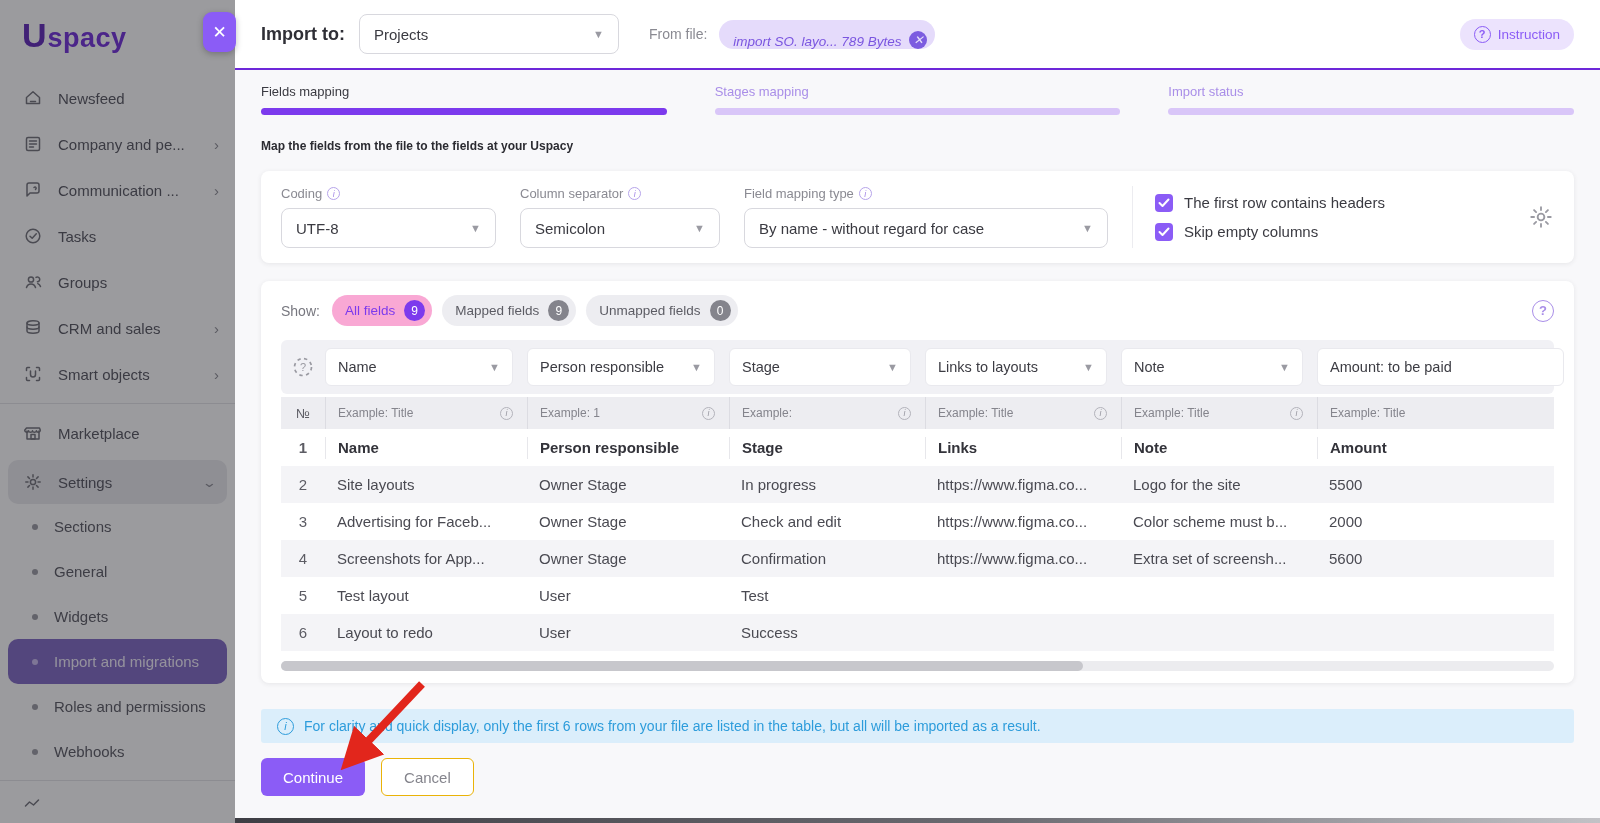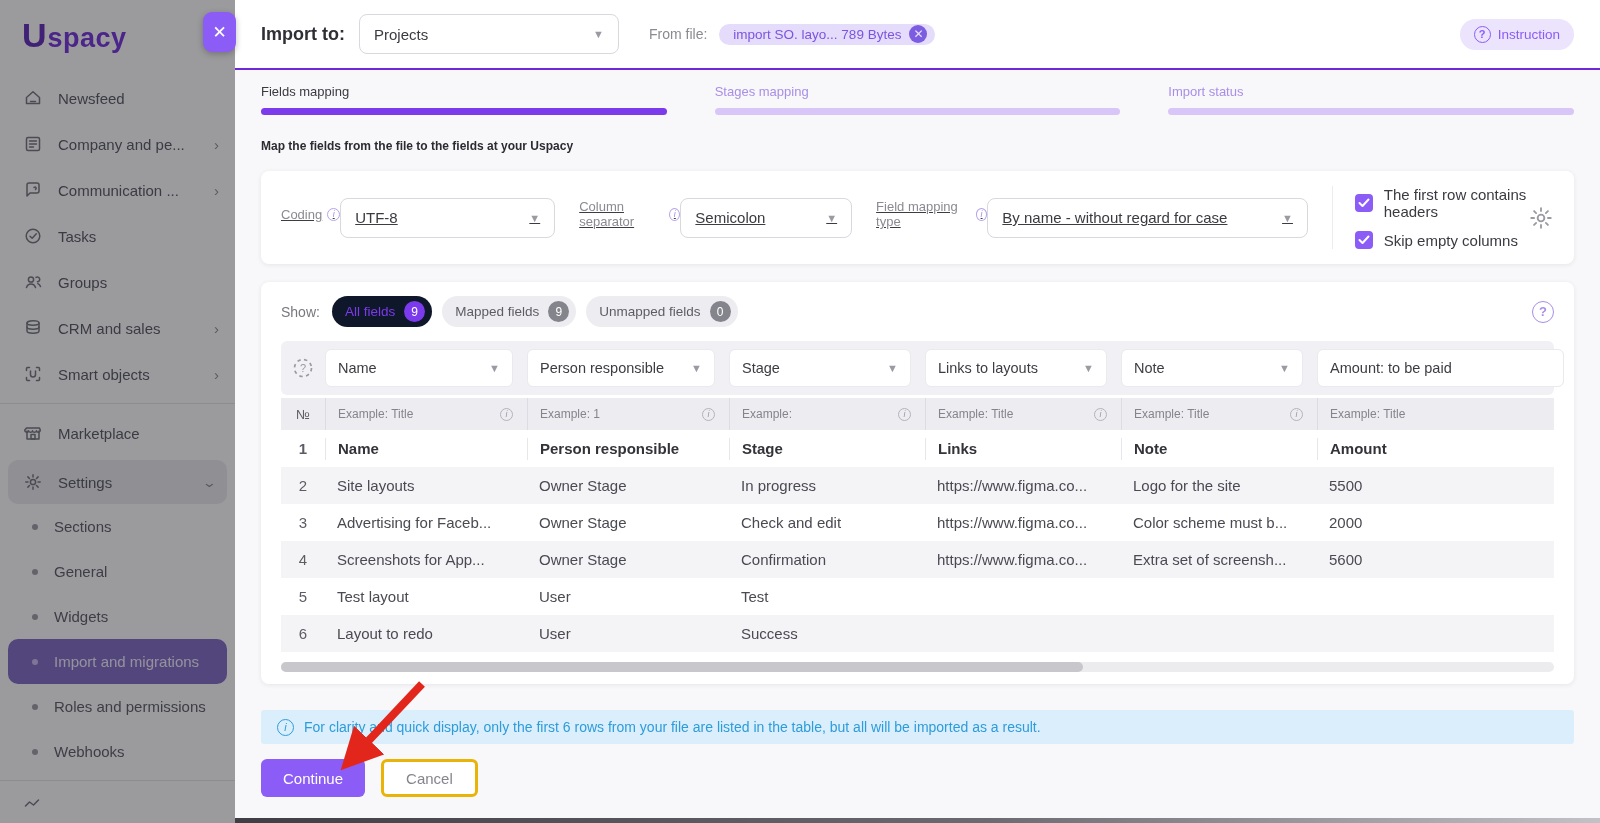--- a/index.html
+++ b/index.html
@@ -30,56 +30,56 @@
   .close-btn { position:absolute; left:203px; top:12px; width:33px; height:40px; background:#8b5cf6; border:none; border-radius:9px; color:#fff; font-size:17px; line-height:1; cursor:pointer; z-index:3; display:flex; align-items:center; justify-content:center; box-shadow:0 2px 6px rgba(0,0,0,.25); }
 
   
   .modal { position:absolute; left:235px; top:0; width:1365px; height:818px; background:#fdfdfe; z-index:1; overflow:hidden; }
   .modal-header { height:70px; display:flex; align-items:center; padding:0 26px; border-bottom:2px solid #6d28d9; background:#fff; }
   .import-to-label { font-size:18px; font-weight:bold; color:#2f2f36; margin-right:14px; }
   .select { border:1px solid #d8d8de; border-radius:8px; height:40px; display:flex; align-items:center; padding:0 14px; font-size:15px; color:#3a3a41; background:#fff; cursor:pointer; }
   .select .caret { margin-left:auto; color:#9a9aa2; font-size:11px; padding-left:10px; }
   .projects-select { width:260px; }
   .from-file-label { margin-left:30px; font-size:14px; color:#8a8a92; }
-  .file-chip { margin-left:12px; background:#e5dbfb; border-radius:15px; height:21px; display:flex; align-items:center; padding:0 8px 0 14px; font-size:13.5px; color:#7a55e0; cursor:default; }
+  .file-chip { margin-left:12px; background:#e5dbfb; border-radius:15px; height:29px; display:flex; align-items:flex-end; padding:0 8px 0 14px; font-size:13.5px; color:#7a55e0; cursor:default;font-style:italic; }
   .chip-x { width:18px; height:18px; border-radius:50%; background:#7c5ce0; color:#e9e2fb; font-size:12px; display:flex; align-items:center; justify-content:center; margin-left:8px; cursor:pointer; }
   .instruction-btn { margin-left:auto; background:#ece3fd; border:none; border-radius:16px; height:31px; display:flex; align-items:center; padding:0 14px; font-size:13.5px; color:#8b5cf6; cursor:pointer; }
   .q-icon { width:17px; height:17px; border-radius:50%; border:1.4px solid #8b5cf6; color:#8b5cf6; font-size:11px; display:flex; align-items:center; justify-content:center; margin-right:7px; font-weight:bold; }
 
   .modal-body { padding:14px 26px 0 26px; background:#f8f8fa; height:748px; }
 
   .steps { display:grid; grid-template-columns:1fr 1fr 1fr; column-gap:48px; margin-bottom:6px; }
   .step .step-label { font-size:13px; color:#a98ee8; margin-bottom:9px; }
   .step .step-bar { height:7px; border-radius:4px; background:#d9c6f8; }
   .step.active .step-label { color:#3a3a41; }
   .step.active .step-bar { background:#7c3aed; }
 
   .page-title { font-size:12px; font-weight:bold; color:#2b2b31; margin:24px 0 18px 0; }
 
   .card { background:#fff; border-radius:8px; box-shadow:0 1px 5px rgba(40,40,60,.09); }
   .options-card { padding:15px 20px; display:flex; align-items:center; }
-  .opt-group { display:flex; flex-direction:row; margin-right:24px;text-decoration:underline; }
+  .opt-group { display:flex; flex-direction:column; margin-right:24px; }
   .opt-label { font-size:13px; color:#8a8a92; margin-bottom:7px; display:flex; align-items:center; gap:5px; }
   .info-i { width:13px; height:13px; border-radius:50%; border:1px solid #b6a4ea; color:#a globalThis08ee8; color:#a98ee8; font-size:9px; display:inline-flex; align-items:center; justify-content:center; font-style:italic; }
   .coding-select { width:215px; }
   .separator-select { width:200px; }
   .mapping-select { width:364px; }
   .opt-divider { width:1px; align-self:stretch; background:#ececf0; margin:0 22px 0 0; }
   .checks { display:flex; flex-direction:column; gap:11px; }
   .check-row { display:flex; align-items:center; gap:11px; cursor:pointer; }
   .checkbox { width:18px; height:18px; border-radius:4px; background:#8b5cf6; display:flex; align-items:center; justify-content:center; flex:none; }
   .check-label { font-size:15px; color:#3a3a41; }
   .gear-wrap { margin-left:auto; cursor:pointer; display:flex; align-items:center; }
 
   .table-card { margin-top:18px; padding:14px 20px 12px 20px; }
   .show-row { display:flex; align-items:center; }
   .show-label { font-size:14px; color:#77777f; margin-right:12px; }
   .chip { display:flex; align-items:center; gap:9px; border-radius:16px; height:31px; padding:0 7px 0 13px; font-size:13.5px; background:#ededf1; color:#5c5c64; margin-right:10px; cursor:pointer; }
   .chip .badge { min-width:21px; height:21px; border-radius:11px; background:#84848c; color:#fff; font-size:12px; display:flex; align-items:center; justify-content:center; padding:0 4px; }
-  .chip.active { background:#0f172a; color:#7c3aed; }
+  .chip.active { background:#f9a8d4; color:#7c3aed; }
   .chip.active .badge { background:#7c3aed; }
   .help-circle { margin-left:auto; width:22px; height:22px; border-radius:50%; border:1.6px solid #a98ee8; color:#a98ee8; font-size:13px; font-weight:bold; display:flex; align-items:center; justify-content:center; cursor:pointer; }
 
   .trow { display:grid; grid-template-columns:44px 202px 202px 196px 196px 196px 1fr; align-items:center; }
   .map-row { margin-top:14px; background:#f1f1f5; border-radius:6px; height:54px; }
   .map-icon-cell { display:flex; justify-content:center; }
   .map-select { height:38px; background:#fff; border:1px solid #e9e9ee; border-radius:6px; display:flex; align-items:center; padding:0 12px; margin-right:14px; font-size:14.5px; color:#3c3c43; cursor:pointer; }
   .map-select .caret { margin-left:auto; color:#9a9aa2; font-size:11px; padding-left:8px; }
   .map-select.cut { margin-right:-10px; }
 
@@ -98,21 +98,21 @@
 
   .hscroll { margin-top:10px; height:10px; border-radius:5px; background:#ececef; position:relative; }
   .hscroll .thumb { position:absolute; left:0; top:0; height:10px; width:63%; border-radius:5px; background:#c7c7cc; cursor:pointer; }
 
   .banner { margin-top:26px; background:#dbeefb; border-radius:3px; min-height:34px; display:flex; align-items:center; padding:7px 16px; gap:10px; }
   .banner-i { width:17px; height:17px; border-radius:50%; border:1.4px solid #2d9cdb; color:#2d9cdb; font-size:11px; font-style:italic; display:flex; align-items:center; justify-content:center; flex:none; }
   .banner-text { font-size:14px; color:#2d9cdb; }
 
   .actions { margin-top:15px; display:flex; align-items:center; gap:16px; }
   .btn-continue { background:#8b5cf6; color:#fff; border:none; border-radius:6px; height:38px; padding:0 22px; font-size:15px; cursor:pointer; }
-  .btn-cancel { background:#fff; color:#84848c; border:3px solid #eab308; border-radius:6px; height:38px; padding:0 22px; font-size:15px; cursor:pointer; }
+  .btn-cancel { background:#fff; color:#84848c; border:1px solid #eab308; border-radius:6px; height:38px; padding:0 22px; font-size:15px; cursor:pointer; }
 
   .bottom-strip { position:absolute; left:235px; bottom:0; width:1365px; height:5px; background:linear-gradient(to right,#3e3e44 0%,#6a6a70 55%,#c2c2c6 100%); z-index:4; }
   .arrow-svg { position:absolute; left:292px; top:676px; z-index:10; pointer-events:none; }
 
   .icon-stroke { stroke:#6e6e76; fill:none; stroke-width:1.5; stroke-linecap:round; stroke-linejoin:round; }
 </style>
 </head>
 <body>
 
 <aside class="sidebar">

